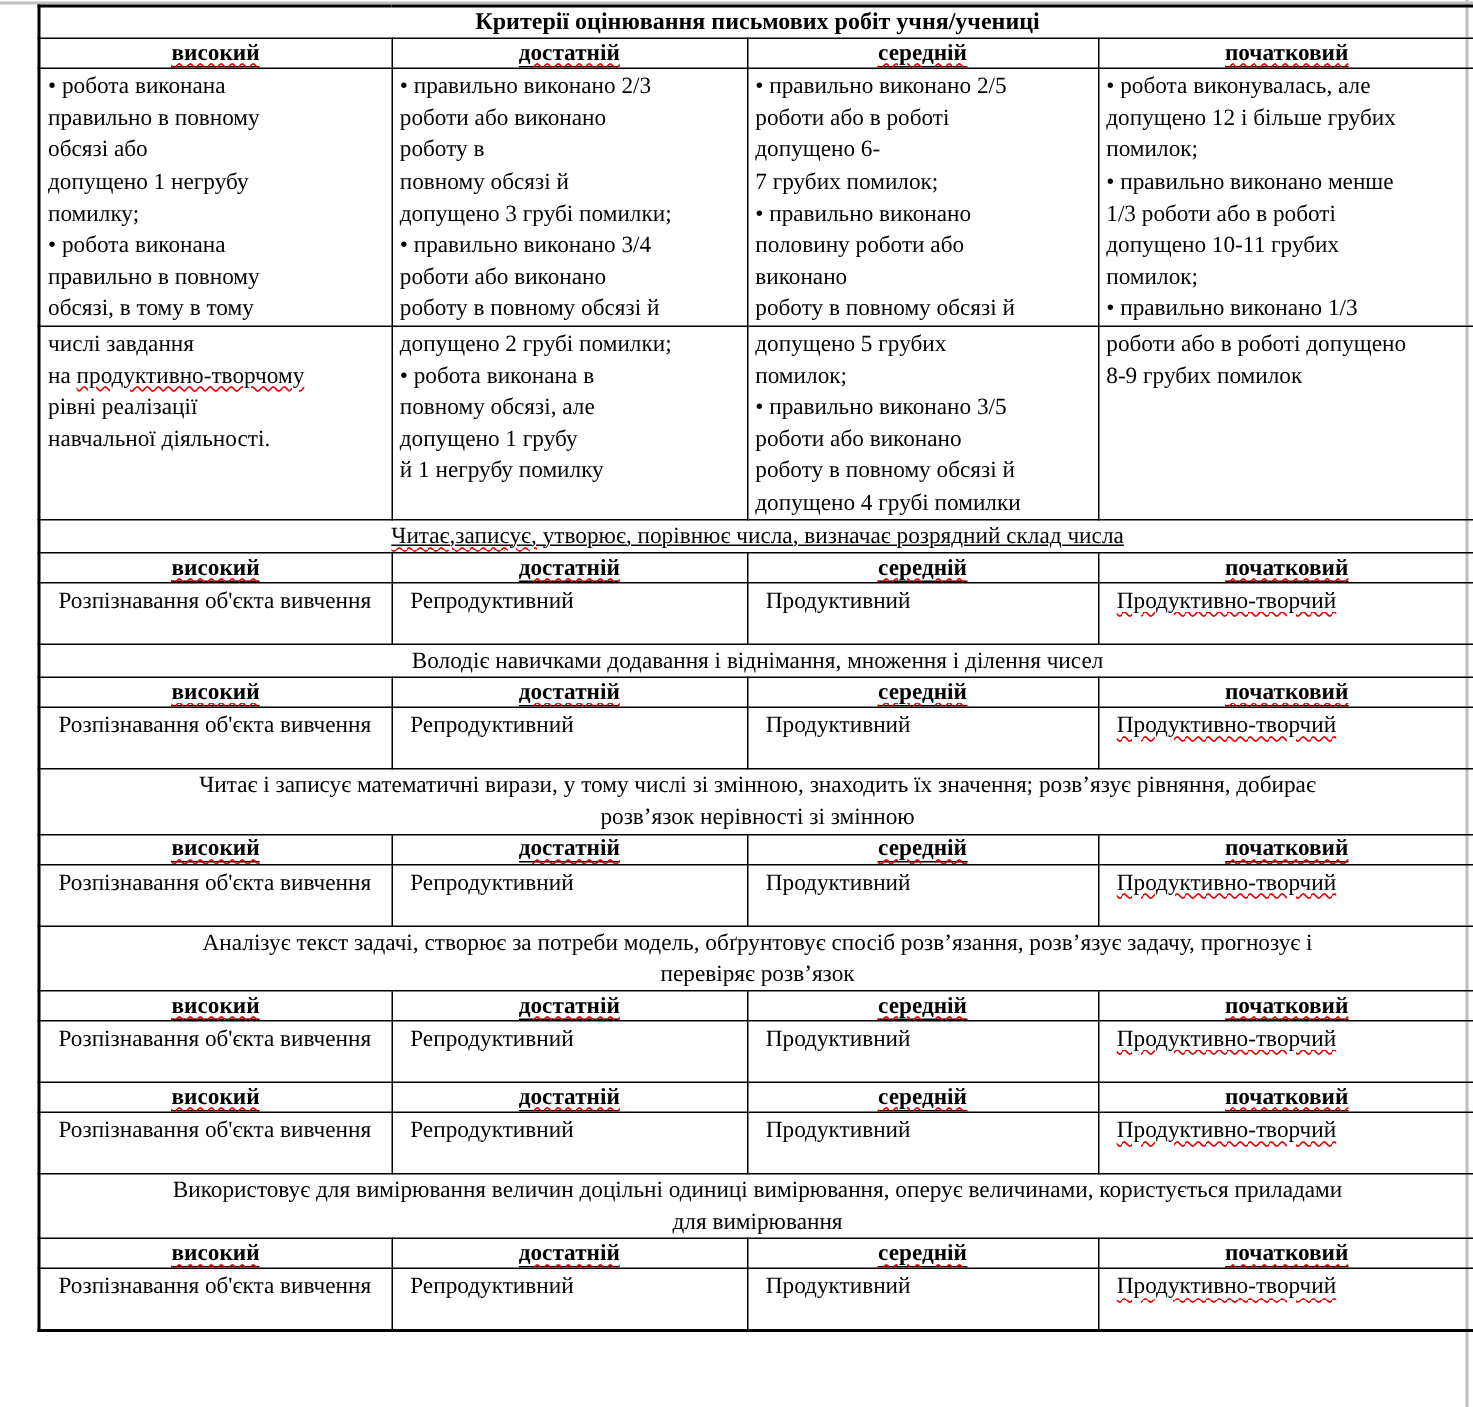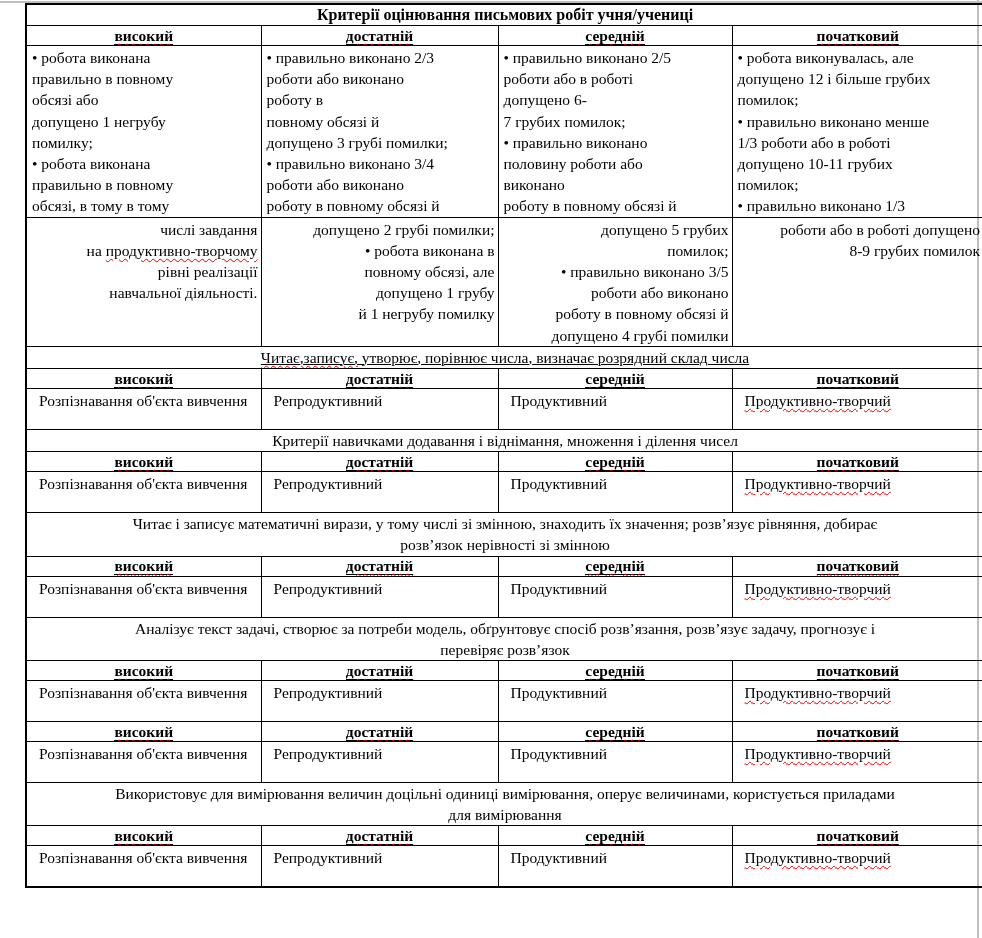--- a/index.html
+++ b/index.html
@@ -37,21 +37,21 @@
     text-underline-offset:2px;
   }
   .t-main .sq, .skill .u-wrap .sq{ }
   .t-main .sq{border-bottom:1.2px solid #000;}
 
   .body{
     font-size:15.5px;line-height:21.2px;vertical-align:top;text-align:left;
     padding:1px 3px 0 5px;white-space:pre-line;
   }
   .r-a td{height:166px;}
-  .r-b td{height:122px;text-align:right;}
+  .r-b td{height:122px;}
   .r-data td{height:39px;padding-left:12px;}
 
   .skill{
     font-size:15.5px;line-height:21.2px;text-align:center;vertical-align:middle;
     white-space:pre-line;padding:0 6px;height:19px;
   }
   .u{
     text-decoration-line:underline;
     text-decoration-style:solid;
     text-decoration-color:#000;
@@ -148,21 +148,21 @@
     <td><span class="lvl sq">початковий</span></td>
   </tr>
   <tr class="r-data">
     <td class="body">Розпізнавання об'єкта вивчення</td>
     <td class="body">Репродуктивний</td>
     <td class="body">Продуктивний</td>
     <td class="body sq">Продуктивно-творчий</td>
   </tr>
 
   <tr class="r-skill">
-    <td colspan="4" class="skill"><span class="skill-text">Критерії навичками додавання і віднімання, множення і ділення чисел</span></td>
+    <td colspan="4" class="skill"><span class="skill-text">Володіє навичками додавання і віднімання, множення і ділення чисел</span></td>
   </tr>
   <tr class="r-hdr">
     <td><span class="lvl sq">високий</span></td>
     <td><span class="lvl sq">достатній</span></td>
     <td><span class="lvl sq">середній</span></td>
     <td><span class="lvl sq">початковий</span></td>
   </tr>
   <tr class="r-data">
     <td class="body">Розпізнавання об'єкта вивчення</td>
     <td class="body">Репродуктивний</td>

